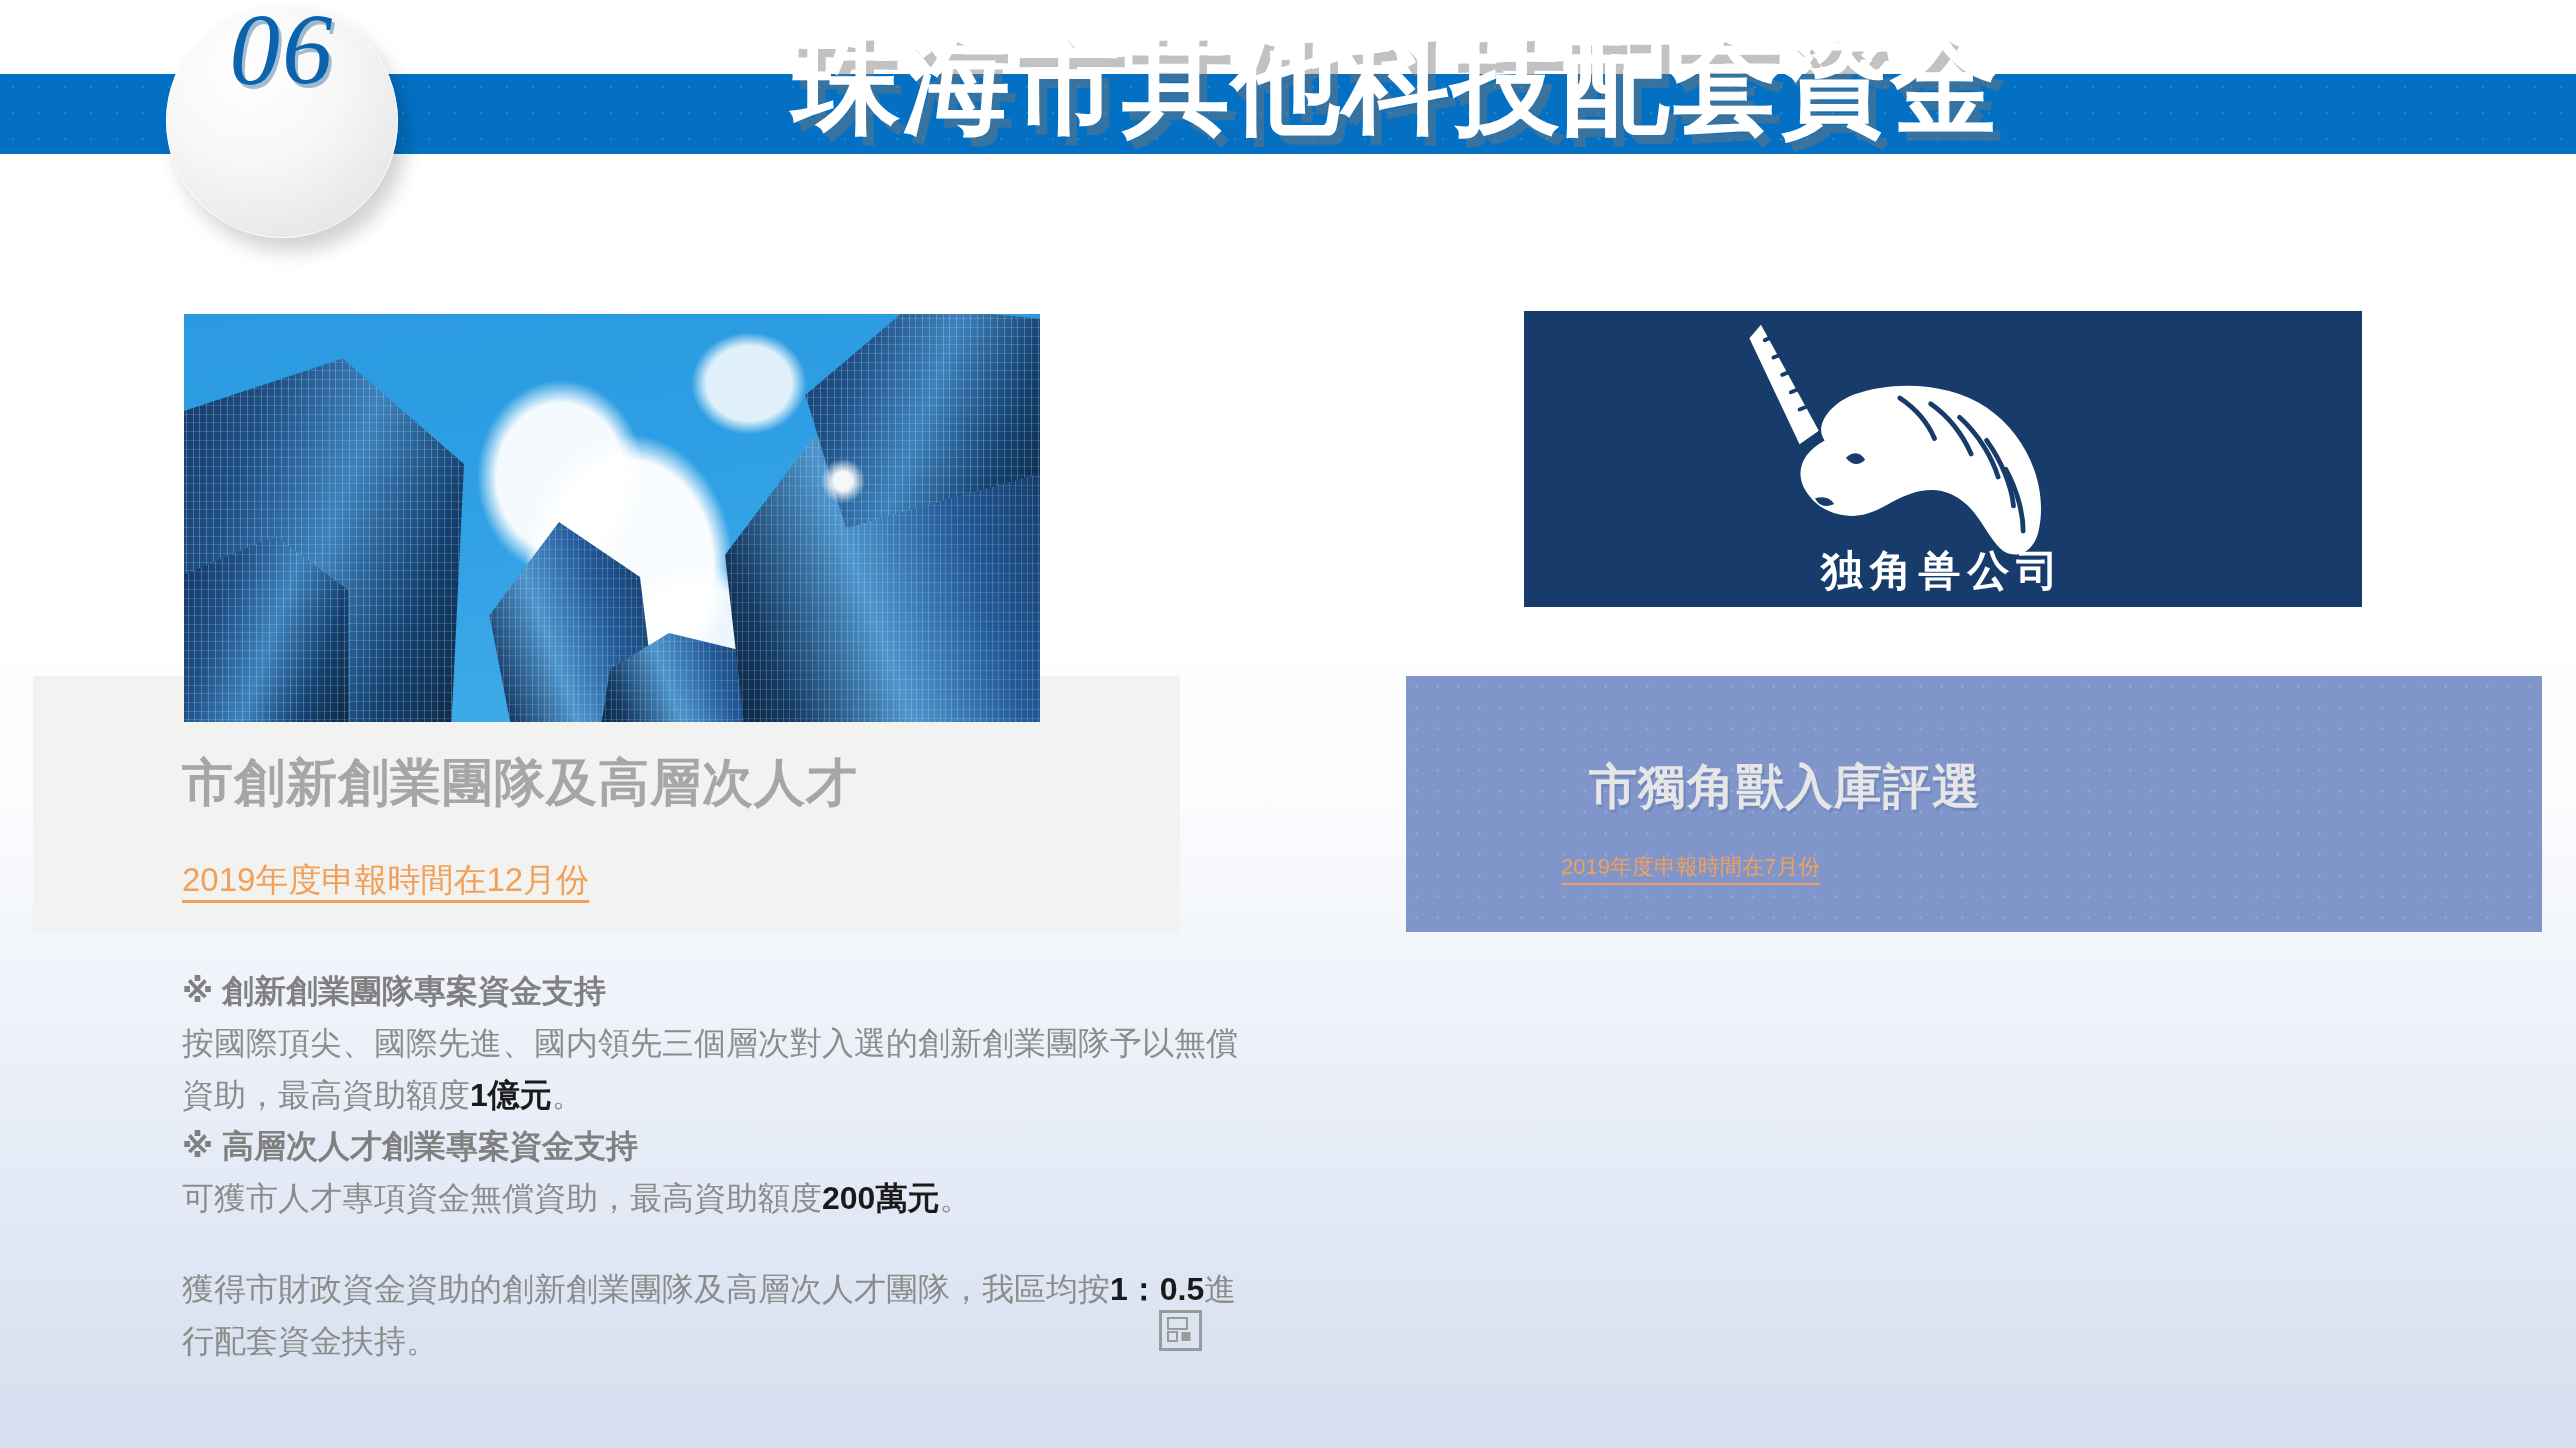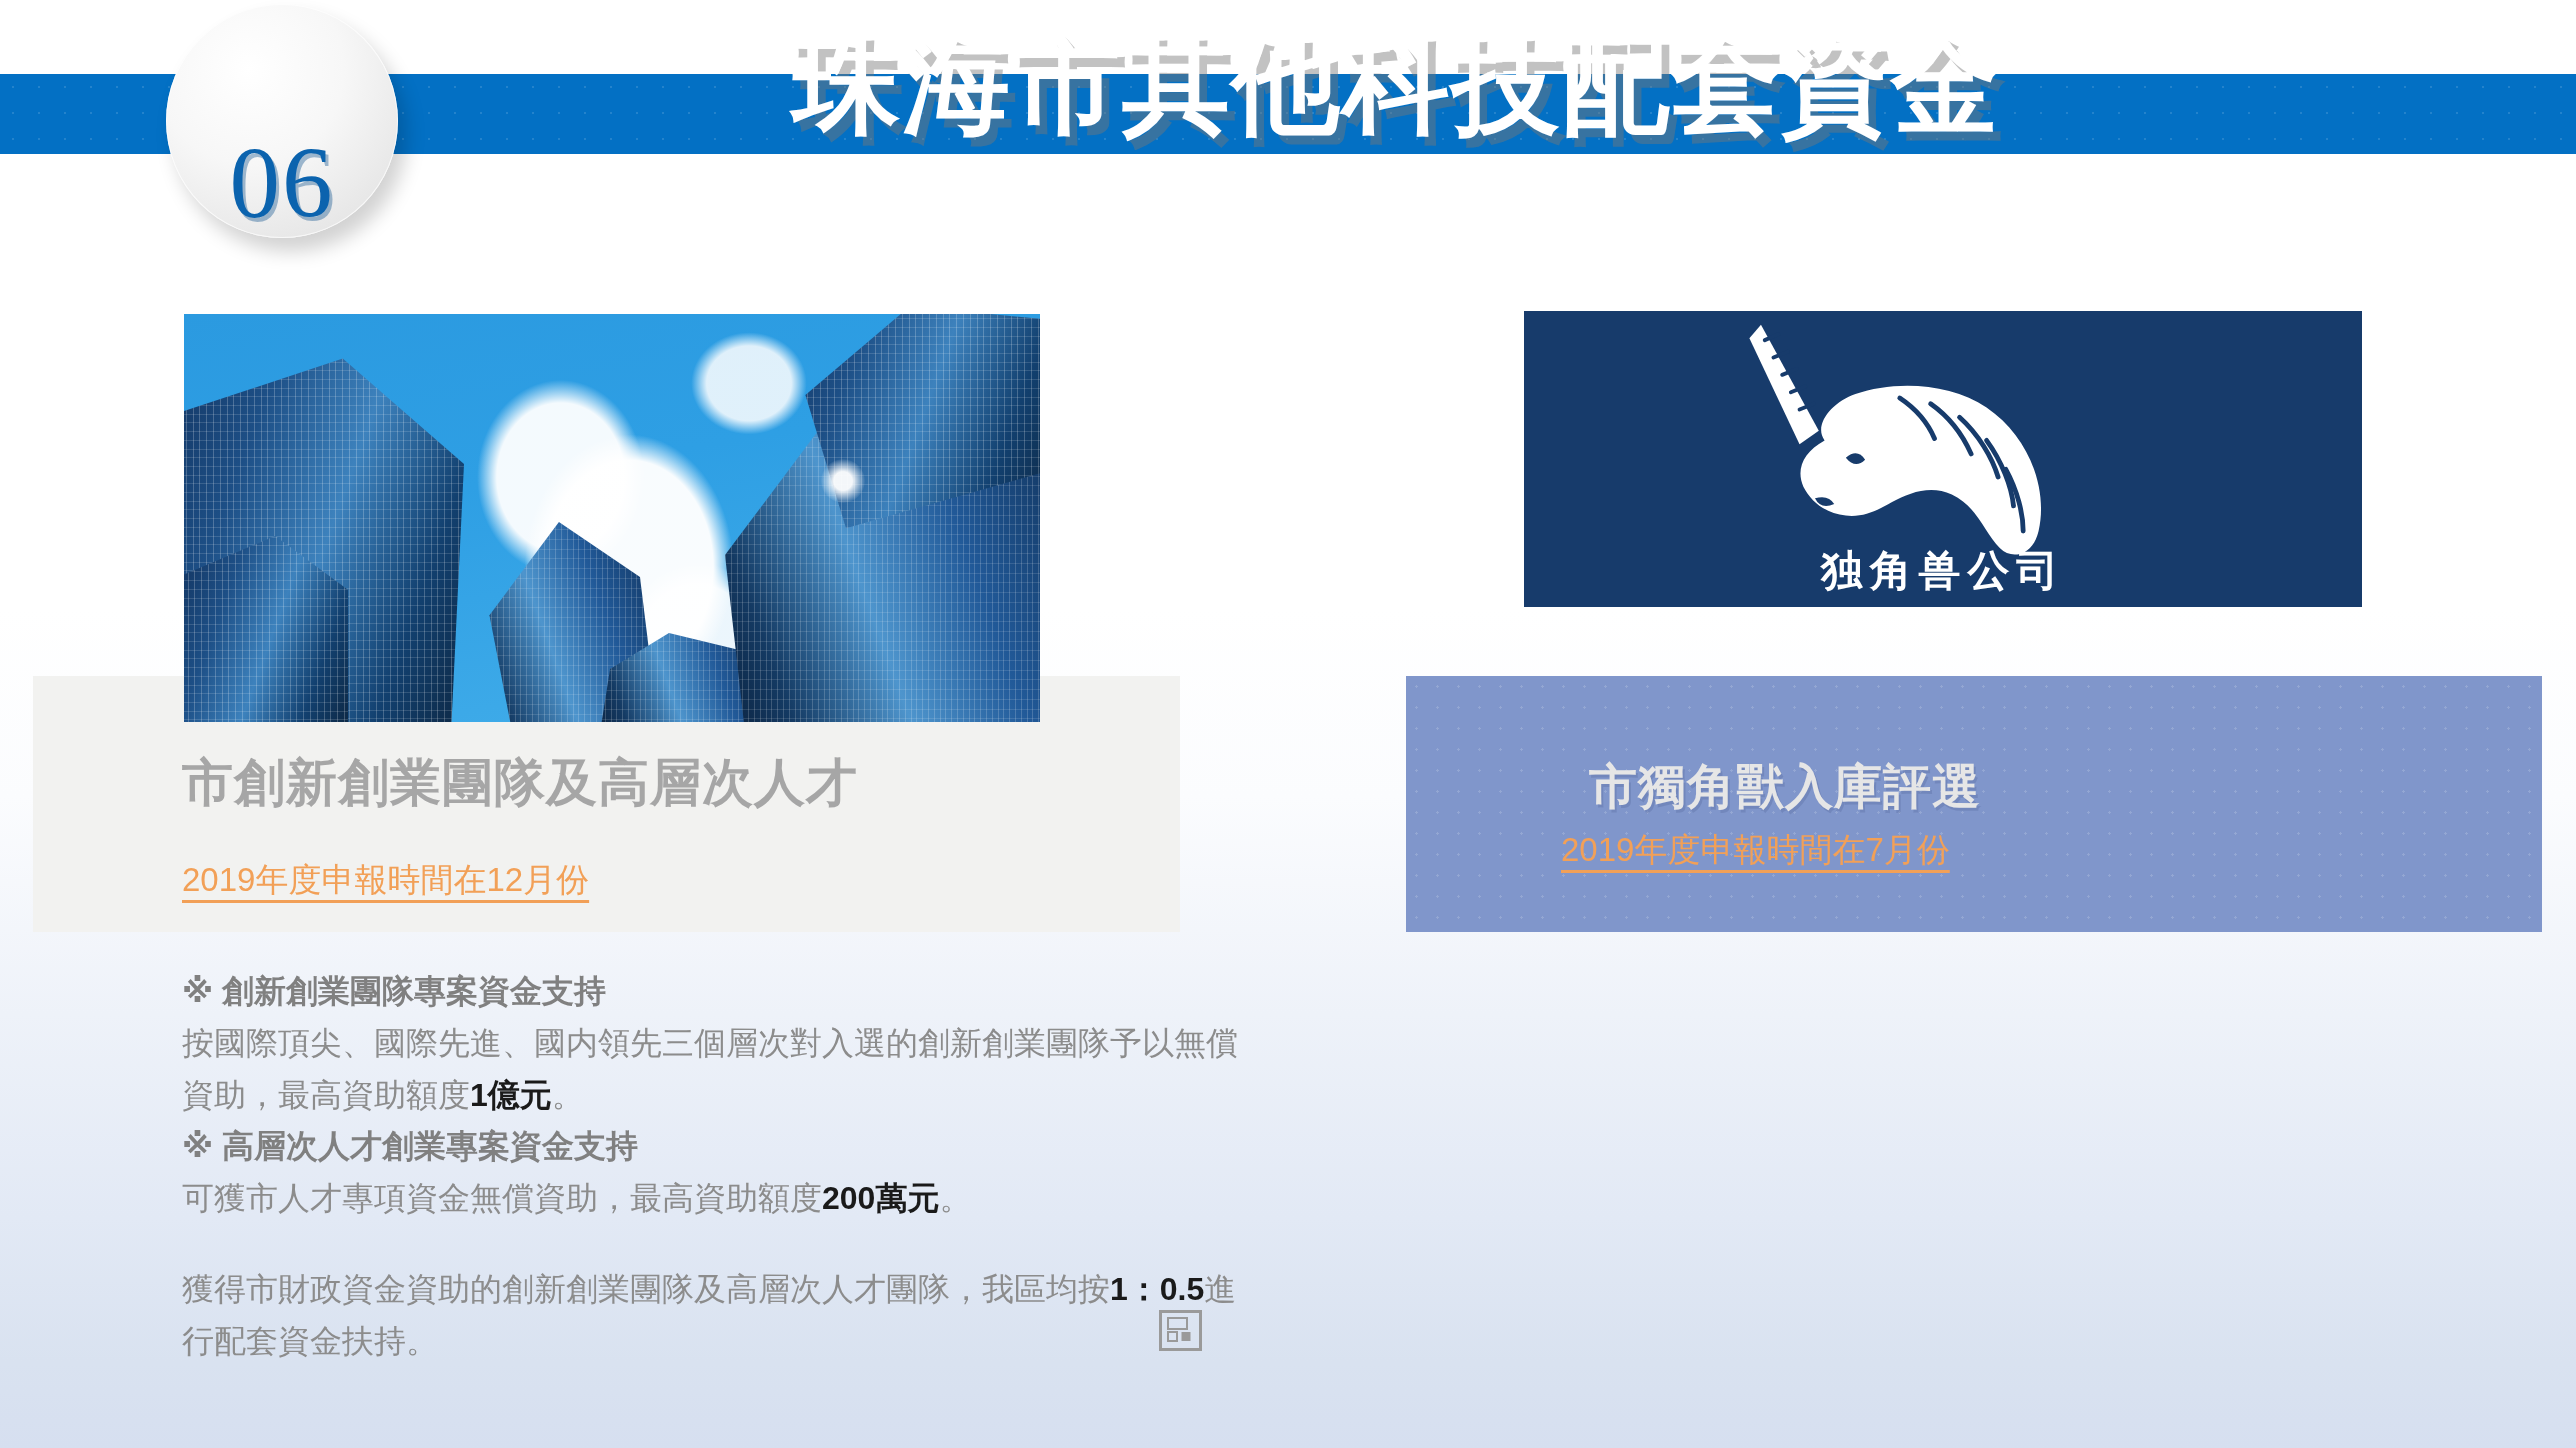--- a/index.html
+++ b/index.html
@@ -25,21 +25,21 @@
     background-size:26px 26px;
   }
   .badge-circle{
     position:absolute;left:166px;top:3.9px;width:232px;height:234px;
     border-radius:50%;
     background:
       radial-gradient(circle at 36% 28%, #ffffff 0%, #f7f7f7 42%, #e9e9e9 74%, #dedede 100%);
     box-shadow:
       8.7px 13.5px 19.3px rgba(0,0,0,0.18),
       inset 0 0 0 1px rgba(255,255,255,0.7);
-    display:flex;align-items:flex-end;justify-content:center;
+    display:flex;align-items:flex-start;justify-content:center;font-style:italic;
   }
   .badge-num{
     font-size:101px;font-weight:400;color:#0b63ae;
     letter-spacing:1.9px;line-height:1;
     font-family:"Liberation Serif","DejaVu Serif",serif;
     text-shadow:2.9px 3.9px 0px rgba(10,80,140,.38);
     transform:translateY(-3.9px);
   }
   .header-title{
     position:absolute;left:763px;top:19.3px;
@@ -117,22 +117,22 @@
     color:#ffffff;font-size:42px;font-weight:bold;letter-spacing:6.8px;
   }
   .card-title-right{
     position:absolute;left:1561px;top:755px;
     font-size:48px;font-weight:bold;color:#e6e6e6;letter-spacing:1px;
     white-space:nowrap;
     text-shadow:1.9px 2.9px 0 rgba(90,110,160,.35);
     margin-left:28px;
   }
   .card-date-right{
-    position:absolute;left:1561px;top:828px;
-    font-size:33px;color:#f2a057;text-decoration:underline;
+    position:absolute;left:1561px;top:852px;
+    font-size:22px;color:#f2a057;text-decoration:underline;
     text-underline-offset:8.7px;white-space:nowrap;
   }
   .body-right{
     position:absolute;left:1561px;top:966px;width:976px;
     font-size:32px;color:#8c8c8c;line-height:1.62;
   }
   .body-right .hd{font-weight:bold;color:#808080;}
   .body-right .blk{color:#1a1a1a;font-weight:bold;}
   .body-right p{margin:0;}
   .body-right .gap{height:50px;}

